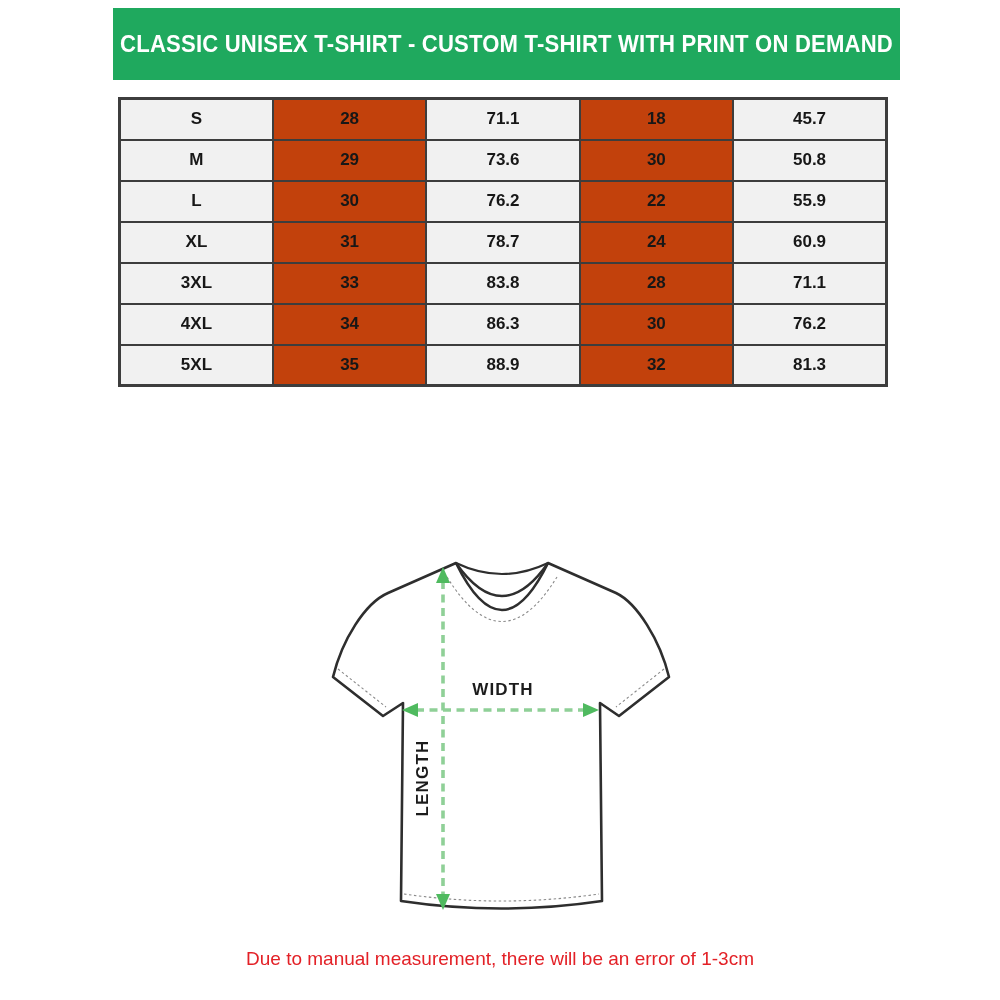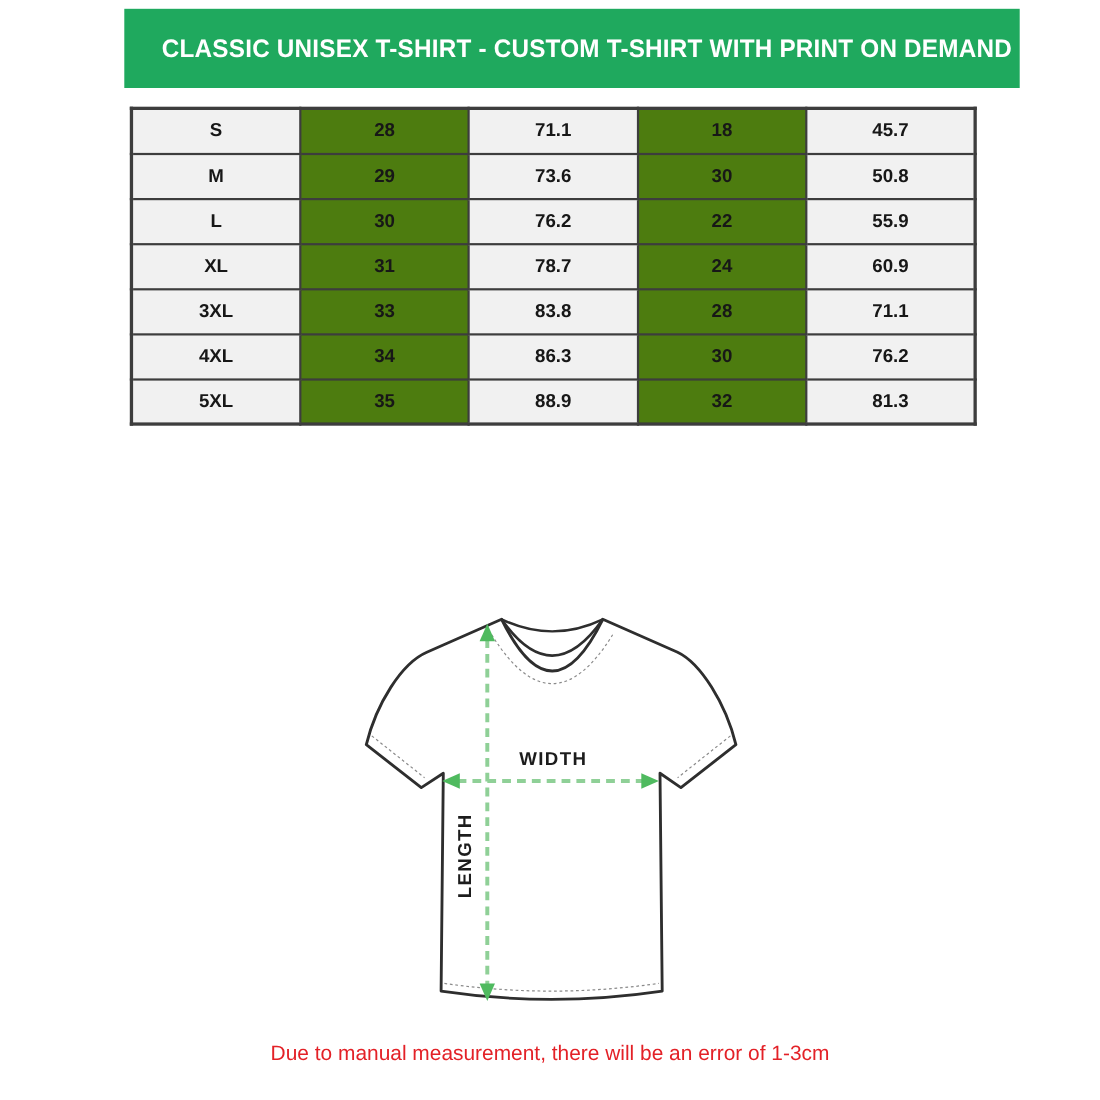--- a/index.html
+++ b/index.html
@@ -20,21 +20,20 @@
   .banner {
     position: absolute;
     left: 113px;
     top: 8px;
     width: 787px;
     height: 72px;
     background: #1fa95e;
     display: flex;
     align-items: center;
     justify-content: center;
-    padding-left: 27px;
   }
   .banner-title {
     color: #ffffff;
     font-size: 23px;
     font-weight: bold;
     letter-spacing: 0.2px;
     white-space: nowrap;
     transform: scaleX(0.96);
   }
 
@@ -56,21 +55,21 @@
     height: 41px;
     text-align: center;
     vertical-align: middle;
     font-size: 17px;
     font-weight: bold;
     color: #171717;
     padding: 0;
     box-sizing: border-box;
   }
   .cell-gray { background: #f1f1f1; }
-  .cell-white { background: #4d7c0f; }
+  .cell-white { background: #c2410c; }
 
   
   .tshirt-svg {
     position: absolute;
     left: 300px;
     top: 545px;
     width: 400px;
     height: 400px;
   }
   .measure-label {

